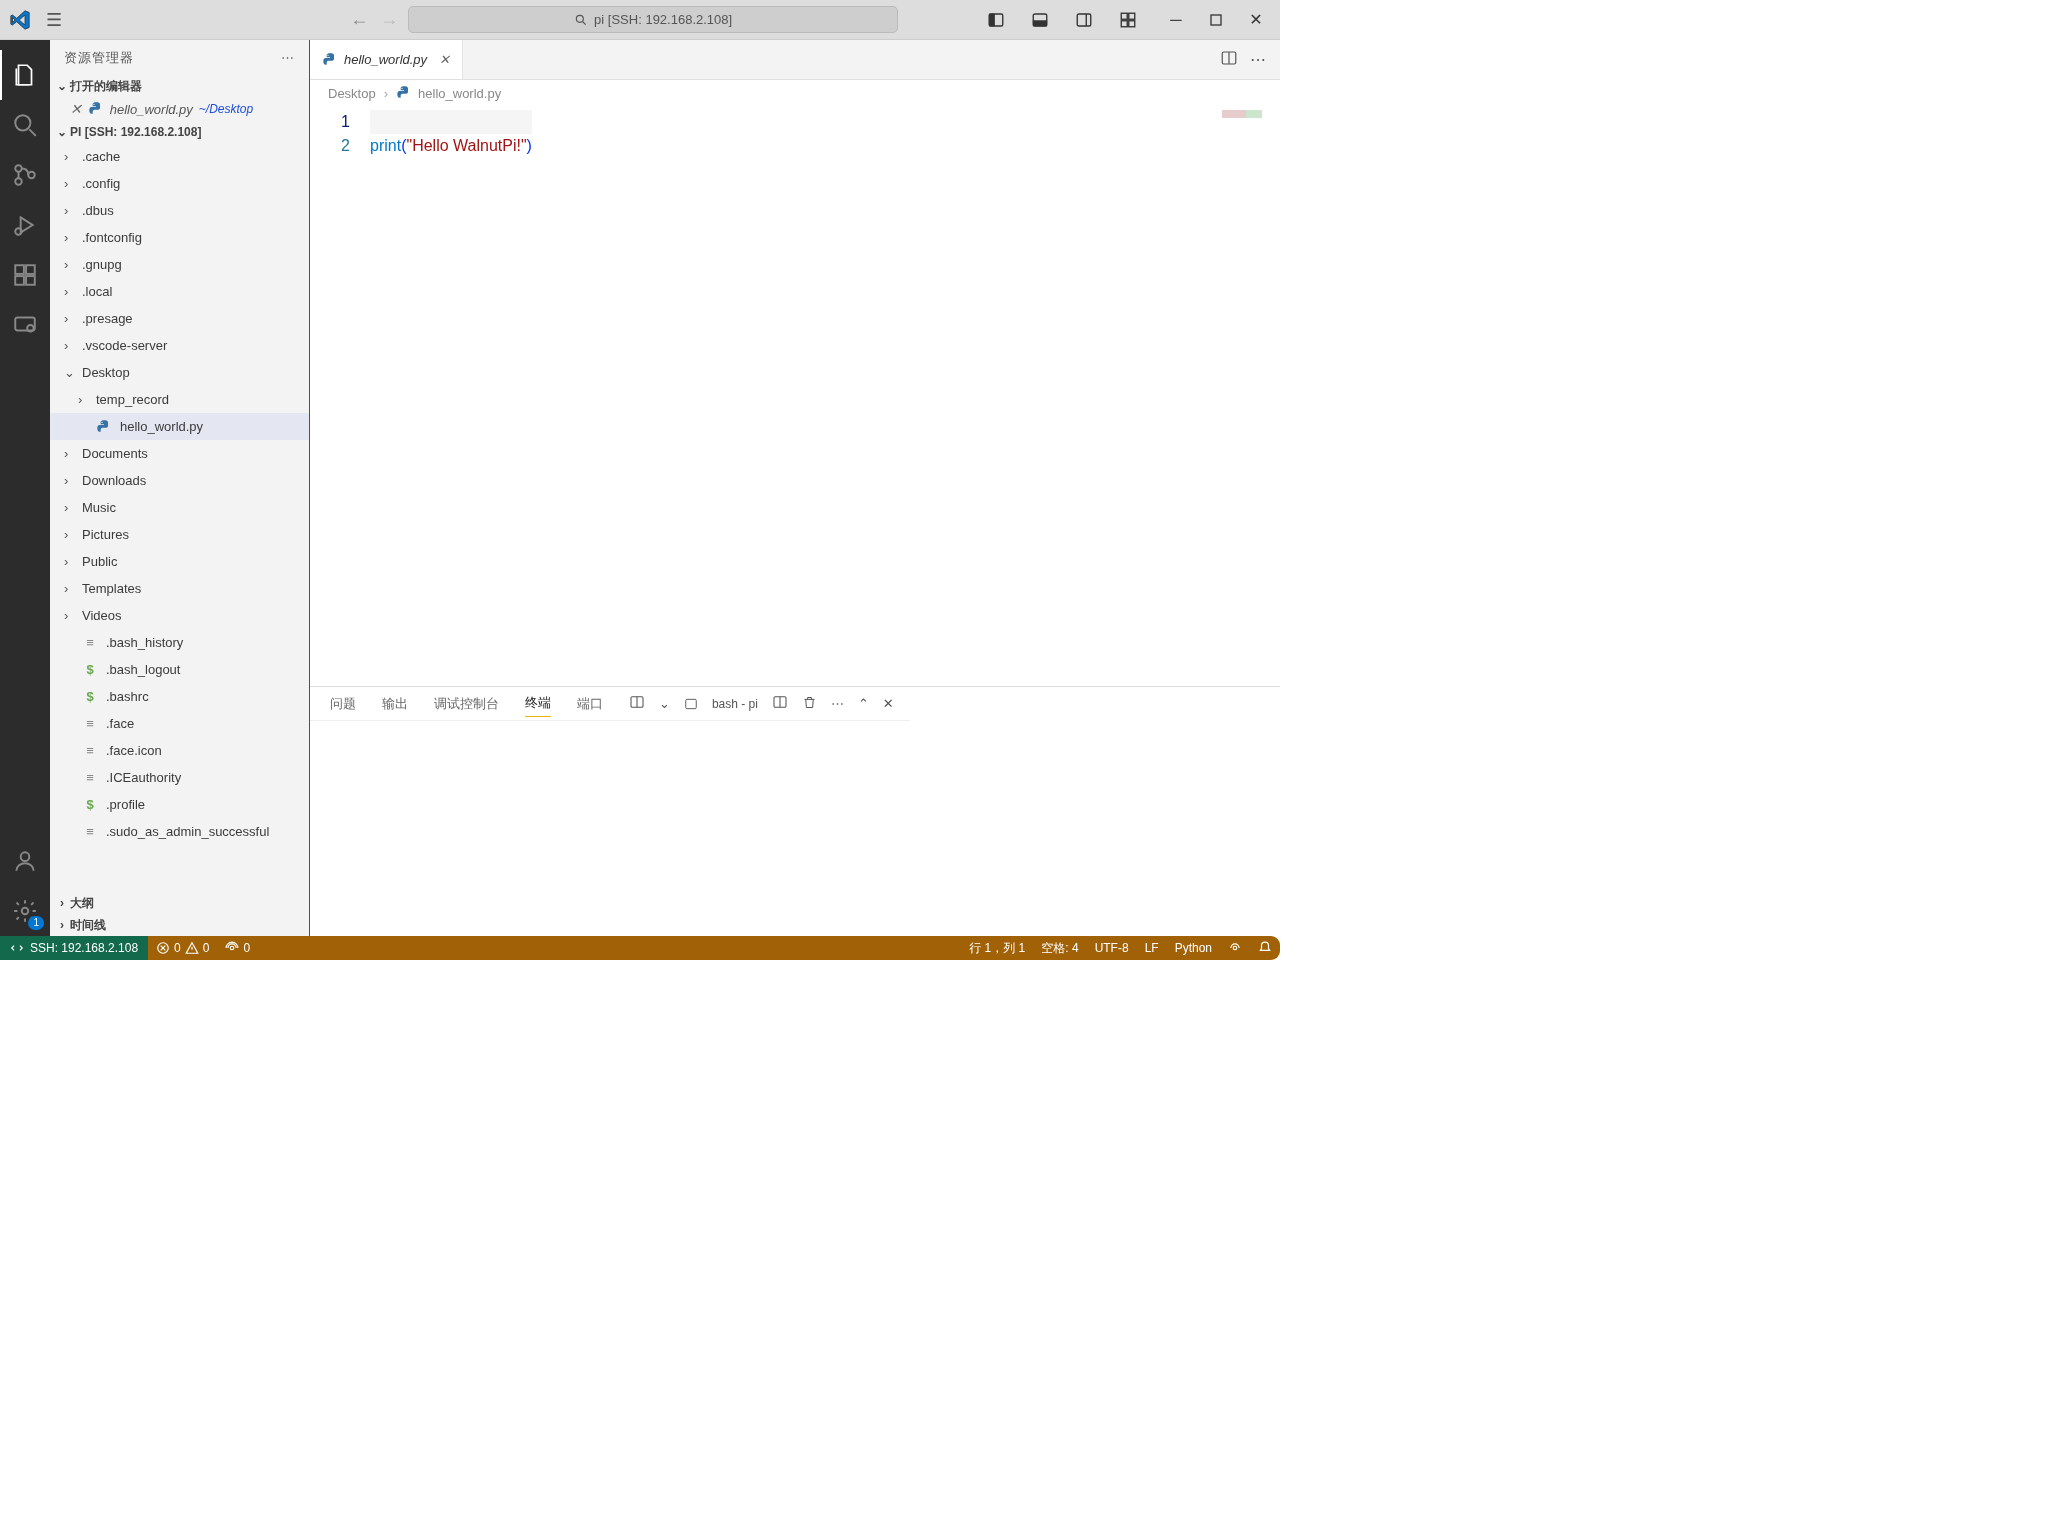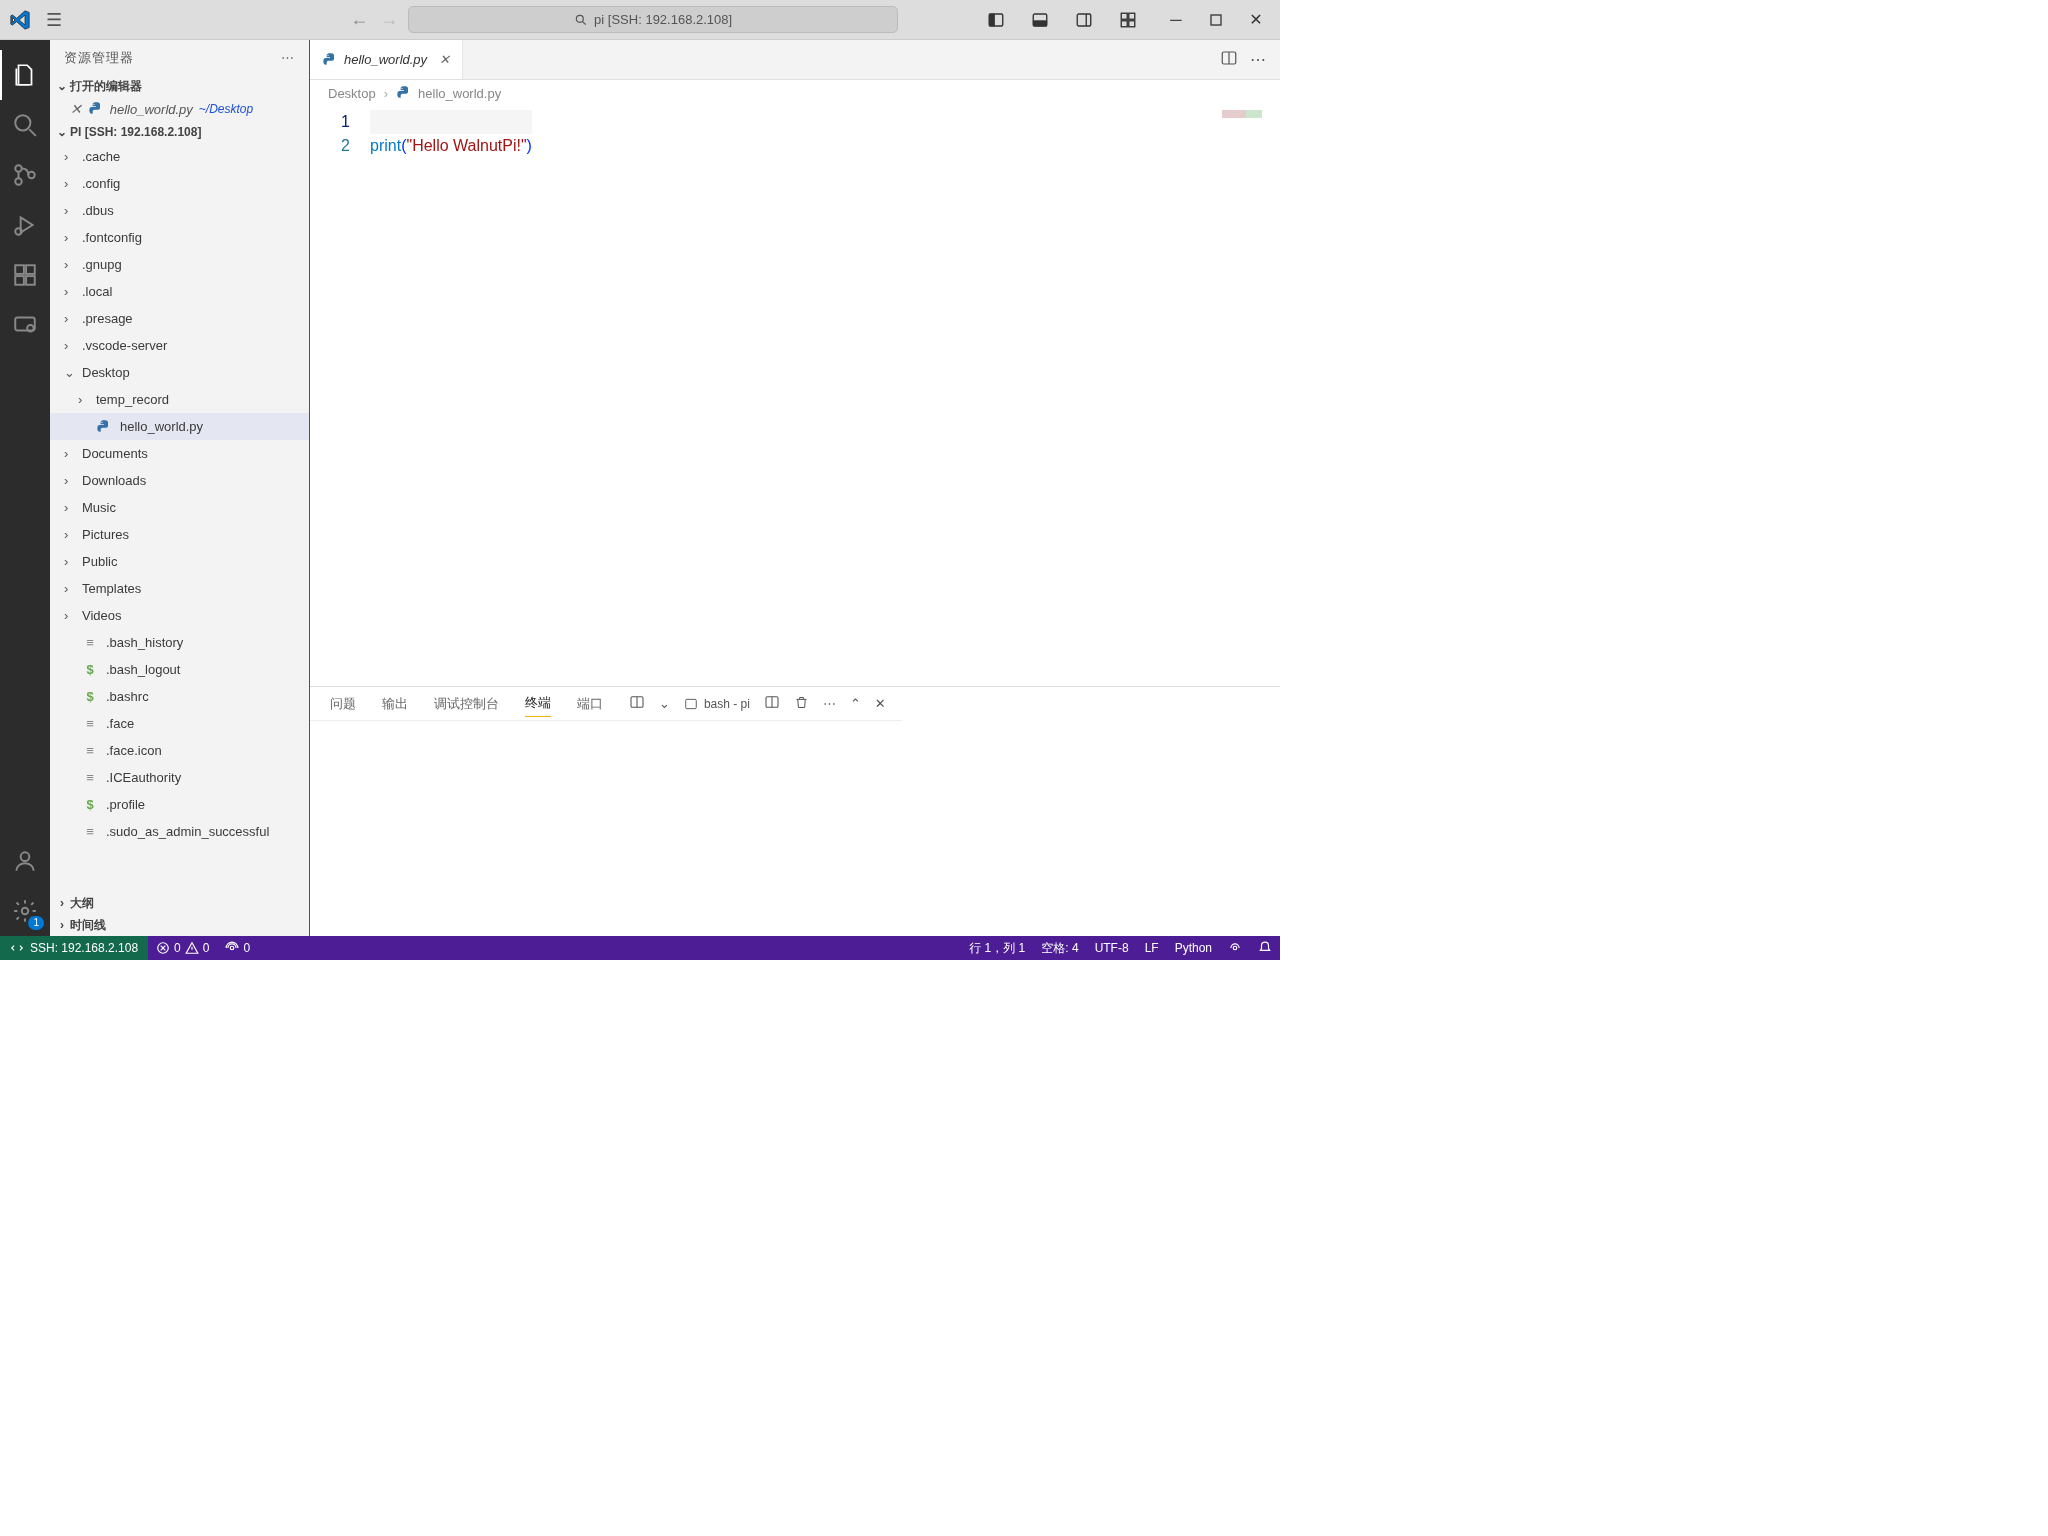--- a/index.html
+++ b/index.html
@@ -62,29 +62,29 @@
 .editor .minimap { position: absolute; top: 4px; right: 18px; width: 40px; height: 8px; background: linear-gradient(to right,#c99 0 60%,#9c9 60% 100%); opacity: .5; }
 .tok-fn { color: #007acc; }
 .tok-str { color: #a31515; }
 .tok-par { color: #0431fa; }
 
 .panel { height: 250px; border-top: 1px solid #ddd; display: flex; flex-direction: row; }
 .panel .ptabs { height: 34px; display: flex; align-items: center; gap: 26px; padding-left: 20px; font-size: 13px; color: #666; border-bottom: 1px solid #eee; }
 .panel .ptabs .pt { cursor: pointer; padding: 4px 0; }
 .panel .ptabs .pt.active { color: #222; border-bottom: 1px solid #eab308; }
 .panel .ptabs .ptools { margin-left: auto; display: flex; align-items: center; gap: 14px; padding-right: 16px; color: #555; }
-.panel .ptabs .ptools .termlabel { font-size: 12px; display: flex; align-items: center; gap: 6px; }
+.panel .ptabs .ptools .termlabel { font-size: 12px; display: flex; align-items: center; gap: 14px; }
 .panel .terminal { flex: 1; font-family: Consolas, monospace; font-size: 14px; padding: 6px 14px; color: #333; }
 .panel .terminal .prompt-user { color: #1a8a1a; font-weight: bold; }
 .panel .terminal .prompt-path { color: #2a5db0; font-weight: bold; }
 .panel .terminal .cursor { display: inline-block; width: 9px; height: 16px; background: #333; vertical-align: -2px; }
 .panel .terminal .circ { color: #aaa; margin-right: 6px; }
 
 .statusbar { height: 24px; background: #197a3a; background: #16825d; display: flex; align-items: center; color: #fff; font-size: 12px; }
-.statusbar { background: #4c1d95; }
+.statusbar { background: #a16207; border-radius: 9px; }
 .statusbar .remote { background: #13694b; height: 100%; display: flex; align-items: center; padding: 0 10px; gap: 6px; }
 .statusbar .sb-item { padding: 0 8px; display: flex; align-items: center; gap: 4px; }
 .statusbar .sb-right { margin-left: auto; display: flex; }
 .statusbar svg { width: 14px; height: 14px; }
 .py-icon { width: 16px; height: 16px; }
 </style>
 </head>
 <body>
 
 <div class="titlebar">

